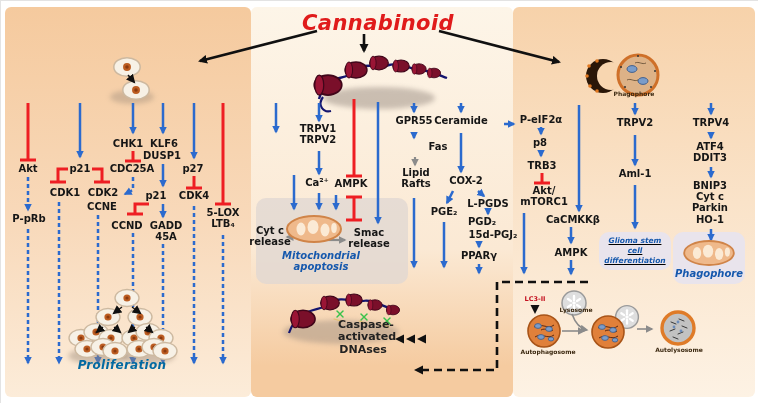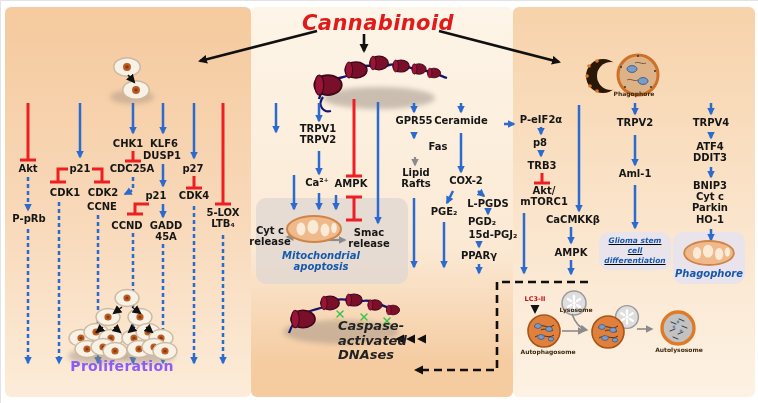--- a/index.html
+++ b/index.html
@@ -12,24 +12,24 @@
   .box{position:absolute;z-index:2;border-radius:10px;text-decoration:underline;}
   #mito-box{left:255px;top:197px;width:152px;height:86px;background:rgba(224,215,210,.78);}
   #glioma-box{left:598px;top:231px;width:72px;height:38px;background:#e9e4ec;display:flex;align-items:center;justify-content:center;}
   #mitophagy-box{left:672px;top:231px;width:72px;height:52px;background:#e9e4ec;}
   svg.layer{position:absolute;left:0;top:0;z-index:2;pointer-events:none;}
   .lbl{position:absolute;transform:translateX(-50%);font-weight:bold;font-size:10px;color:#161616;
        white-space:nowrap;text-align:center;line-height:1.12;z-index:3;}
   .wrap{white-space:normal;}
   .cap{font-style:italic;color:#1558ad;font-size:10px;}
   .tiny{font-size:6px;color:#3d2a12;}
-  .title{font-size:14px;color:#8b5cf6;letter-spacing:.3px;}
+  .title{font-style:italic;font-size:12px;color:#0369a1;letter-spacing:.3px;}
   .red-title{font-style:italic;font-size:21px;color:#e01b1b;letter-spacing:.4px;}
   .lc3{font-size:6.5px;color:#c41220;}
-  .caspase{font-style:italic;font-size:13px;color:#222;}
+  .caspase{font-size:11px;color:#222;}
   .glioma-text{font-style:italic;font-weight:bold;font-size:7.5px;color:#1558ad;text-align:center;line-height:1.3;}
 </style>
 </head>
 <body>
 
 <div id="fig">
 
   <div id="panel-left" class="panel"></div>
   <div id="panel-mid" class="panel"></div>
   <div id="panel-right" class="panel"></div>

